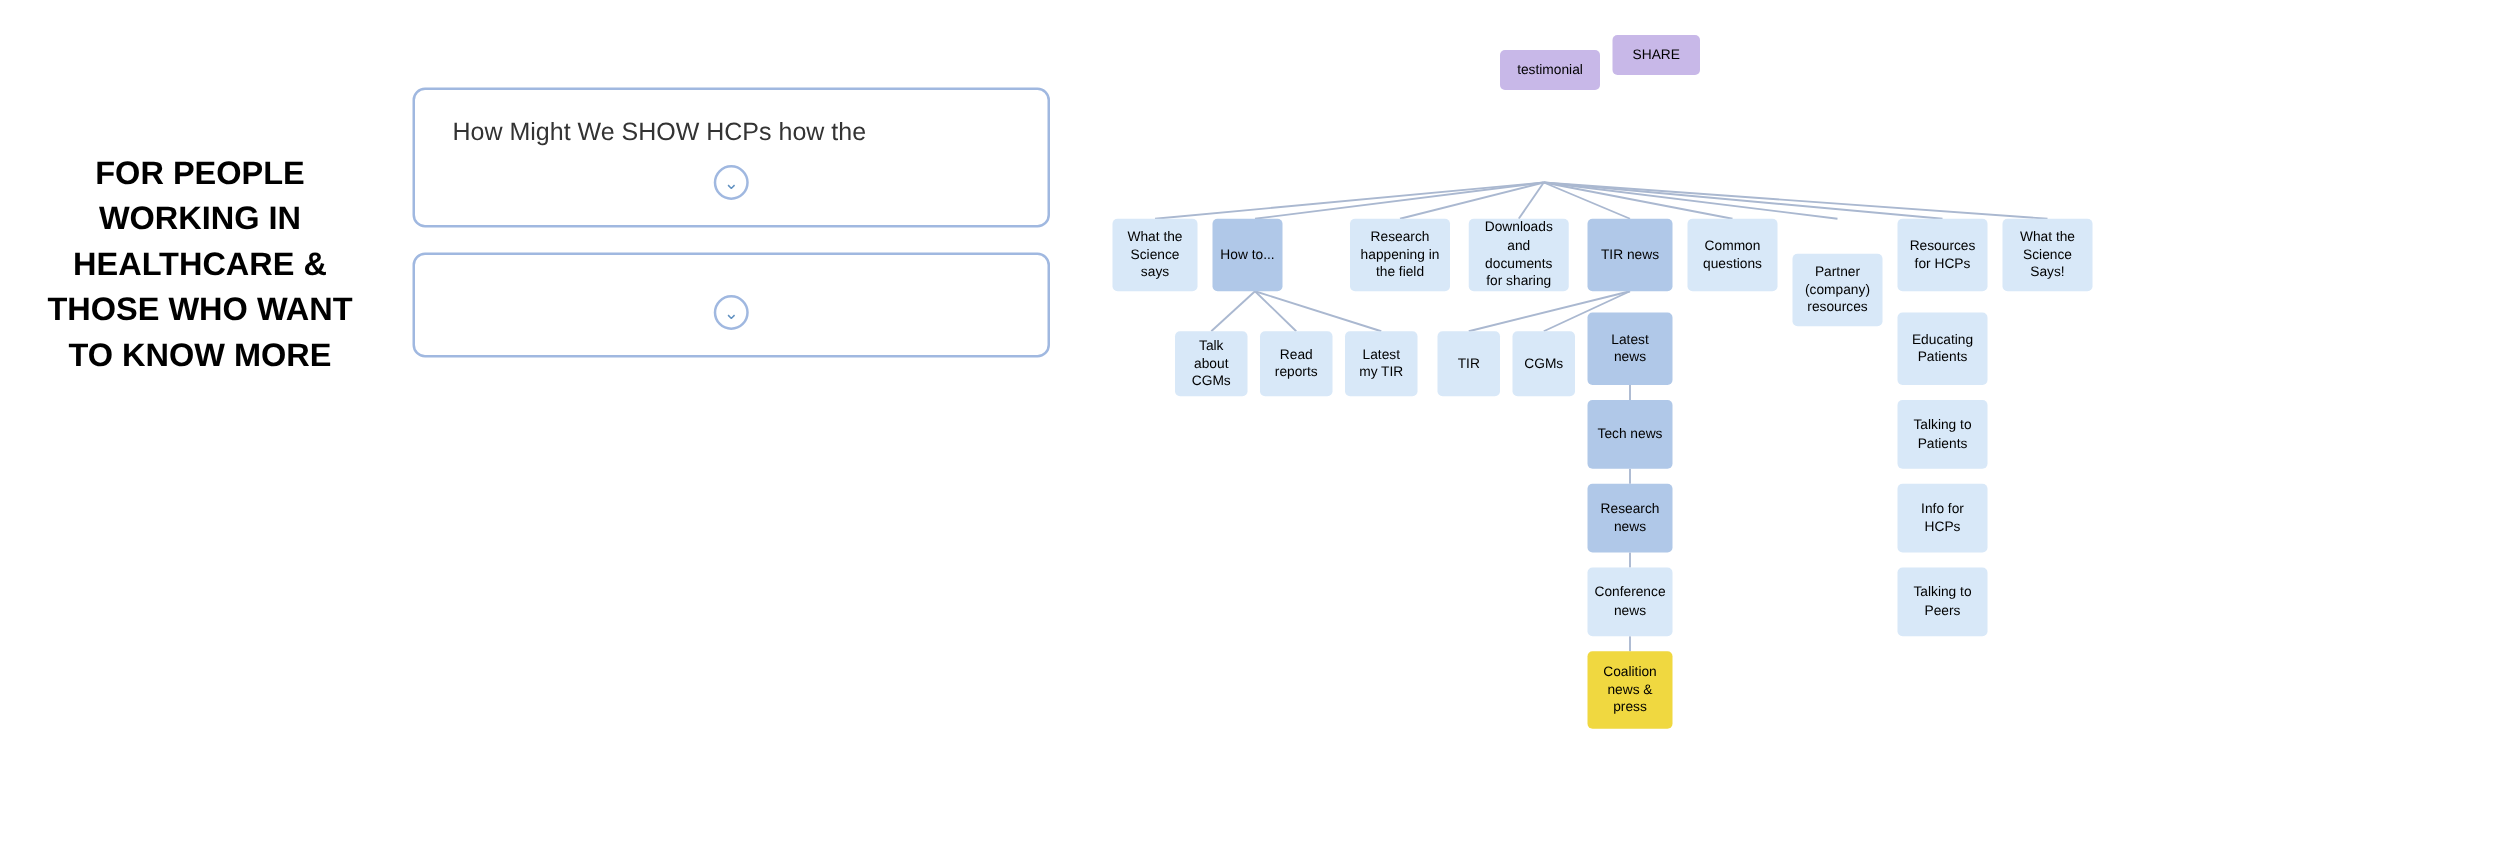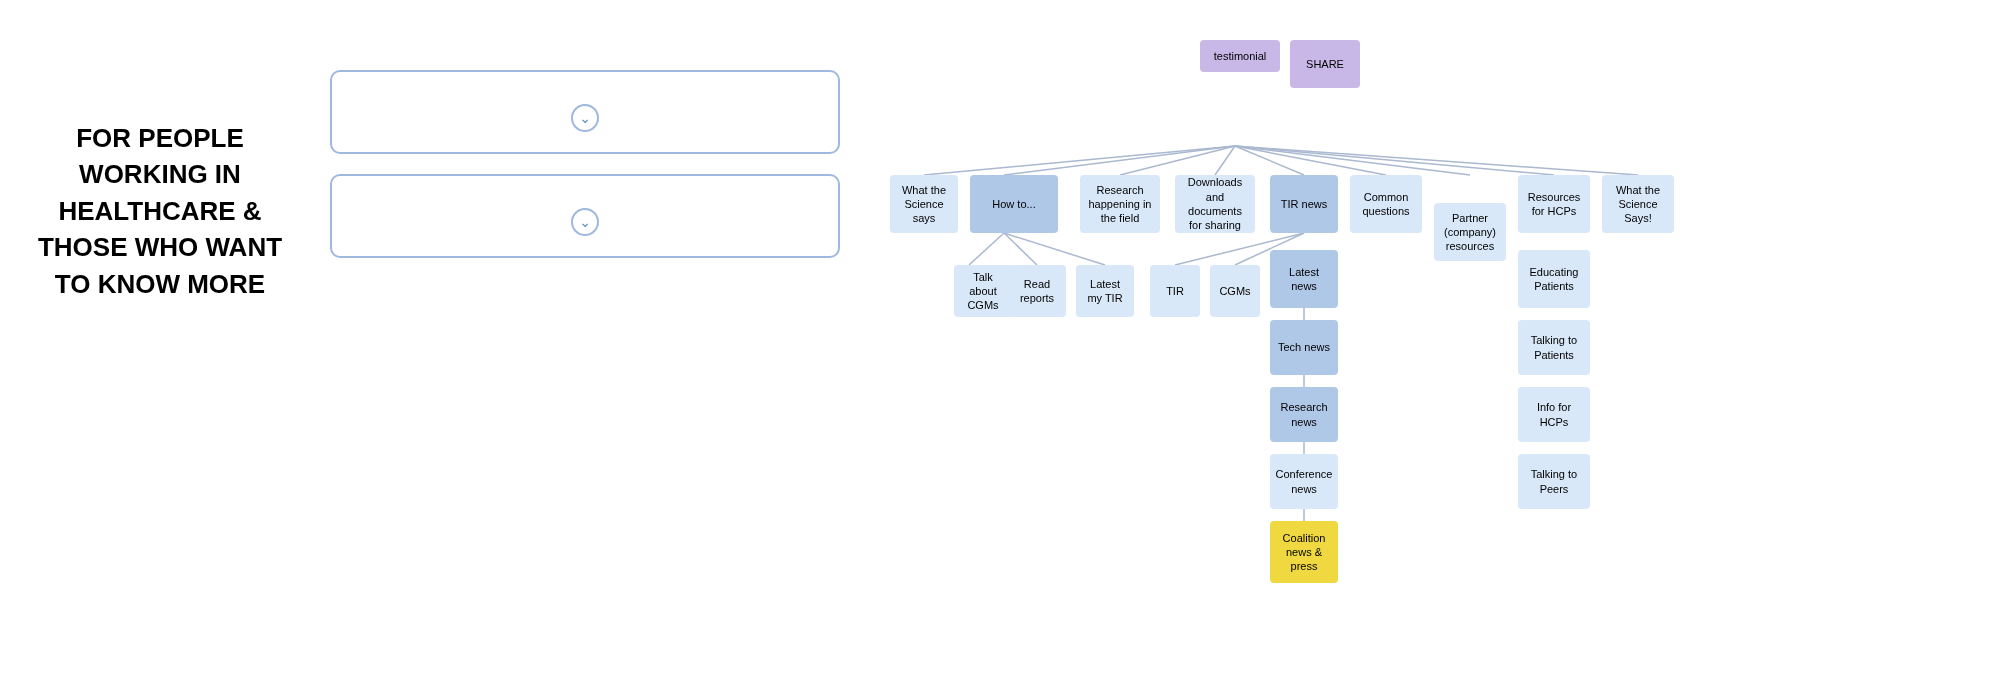--- a/index.html
+++ b/index.html
@@ -100,20 +100,21 @@
   </style>
 </head>
 <body>
 
 <div class="left-panel">
   <h1>FOR PEOPLE WORKING IN HEALTHCARE &amp; THOSE WHO WANT TO KNOW MORE</h1>
 </div>
 
 <div class="middle-panel">
   <div class="card">
+    <div class="card-text">How Might We SHOW HCPs how the</div>
     <div class="card-chevron">
       <div class="chevron-icon">⌄</div>
     </div>
   </div>
   <div class="card">
     <div class="card-chevron">
       <div class="chevron-icon">⌄</div>
     </div>
   </div>
 </div>
@@ -133,31 +134,31 @@
       <line x1="144" y1="213" x2="177" y2="245" stroke="#aab8d0" stroke-width="1.5"></line>
       <line x1="144" y1="213" x2="245" y2="245" stroke="#aab8d0" stroke-width="1.5"></line>
       <line x1="444" y1="213" x2="315" y2="245" stroke="#aab8d0" stroke-width="1.5"></line>
       <line x1="444" y1="213" x2="375" y2="245" stroke="#aab8d0" stroke-width="1.5"></line>
       <line x1="444" y1="288" x2="444" y2="300" stroke="#aab8d0" stroke-width="1.5"></line>
       <line x1="444" y1="355" x2="444" y2="367" stroke="#aab8d0" stroke-width="1.5"></line>
       <line x1="444" y1="422" x2="444" y2="434" stroke="#aab8d0" stroke-width="1.5"></line>
       <line x1="444" y1="489" x2="444" y2="501" stroke="#aab8d0" stroke-width="1.5"></line>
     </svg>
 <div class="sticky" style="left: 340px; top: 20px; width: 80px; height: 32px; background: rgb(200, 184, 232);">testimonial</div>
-    <div class="sticky" style="left: 430px; top: 20px; width: 70px; height: 48px; background: rgb(200, 184, 232);">SHARE</div>
+    <div class="sticky" style="left: 430px; top: 8px; width: 70px; height: 32px; background: rgb(200, 184, 232);">SHARE</div>
     <div class="sticky" style="left: 30px; top: 155px; width: 68px; height: 58px; background: rgb(216, 232, 248);">What the Science says</div>
-    <div class="sticky" style="left: 110px; top: 155px; width: 88px; height: 58px; background: rgb(176, 200, 232);">How to...</div>
+    <div class="sticky" style="left: 110px; top: 155px; width: 56px; height: 58px; background: rgb(176, 200, 232);">How to...</div>
     <div class="sticky" style="left: 220px; top: 155px; width: 80px; height: 58px; background: rgb(216, 232, 248);">Research happening in the field</div>
     <div class="sticky" style="left: 315px; top: 155px; width: 80px; height: 58px; background: rgb(216, 232, 248);">Downloads and documents for sharing</div>
     <div class="sticky" style="left: 410px; top: 155px; width: 68px; height: 58px; background: rgb(176, 200, 232);">TIR news</div>
     <div class="sticky" style="left: 490px; top: 155px; width: 72px; height: 58px; background: rgb(216, 232, 248);">Common questions</div>
     <div class="sticky" style="left: 574px; top: 155px; width: 72px; height: 58px; background: rgb(216, 232, 248); margin-top: 28px;">Partner (company) resources</div>
     <div class="sticky" style="left: 658px; top: 155px; width: 72px; height: 58px; background: rgb(216, 232, 248);">Resources for HCPs</div>
     <div class="sticky" style="left: 742px; top: 155px; width: 72px; height: 58px; background: rgb(216, 232, 248);">What the Science Says!</div>
-    <div class="sticky" style="left: 80px; top: 245px; width: 58px; height: 52px; background: rgb(216, 232, 248); margin-left: 14px;">Talk about CGMs</div>
+    <div class="sticky" style="left: 80px; top: 245px; width: 58px; height: 52px; background: rgb(216, 232, 248);">Talk about CGMs</div>
     <div class="sticky" style="left: 148px; top: 245px; width: 58px; height: 52px; background: rgb(216, 232, 248);">Read reports</div>
     <div class="sticky" style="left: 216px; top: 245px; width: 58px; height: 52px; background: rgb(216, 232, 248);">Latest my TIR</div>
     <div class="sticky" style="left: 290px; top: 245px; width: 50px; height: 52px; background: rgb(216, 232, 248);">TIR</div>
     <div class="sticky" style="left: 350px; top: 245px; width: 50px; height: 52px; background: rgb(216, 232, 248);">CGMs</div>
     <div class="sticky" style="left: 410px; top: 230px; width: 68px; height: 58px; background: rgb(176, 200, 232);">Latest news</div>
     <div class="sticky" style="left: 658px; top: 230px; width: 72px; height: 58px; background: rgb(216, 232, 248);">Educating Patients</div>
     <div class="sticky" style="left: 410px; top: 300px; width: 68px; height: 55px; background: rgb(176, 200, 232);">Tech news</div>
     <div class="sticky" style="left: 658px; top: 300px; width: 72px; height: 55px; background: rgb(216, 232, 248);">Talking to Patients</div>
     <div class="sticky" style="left: 410px; top: 367px; width: 68px; height: 55px; background: rgb(176, 200, 232);">Research news</div>
     <div class="sticky" style="left: 658px; top: 367px; width: 72px; height: 55px; background: rgb(216, 232, 248);">Info for HCPs</div>

